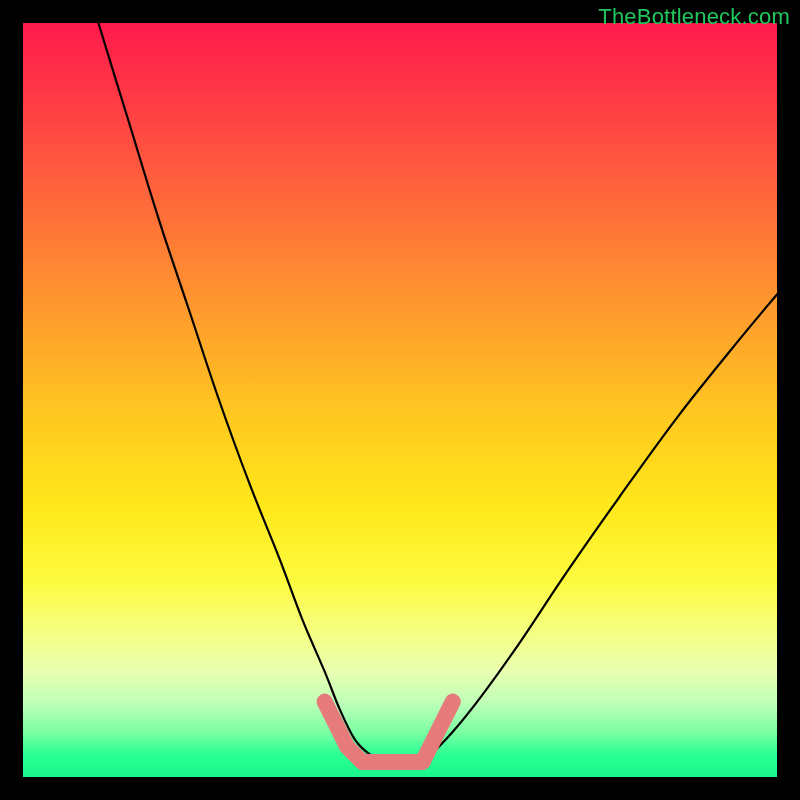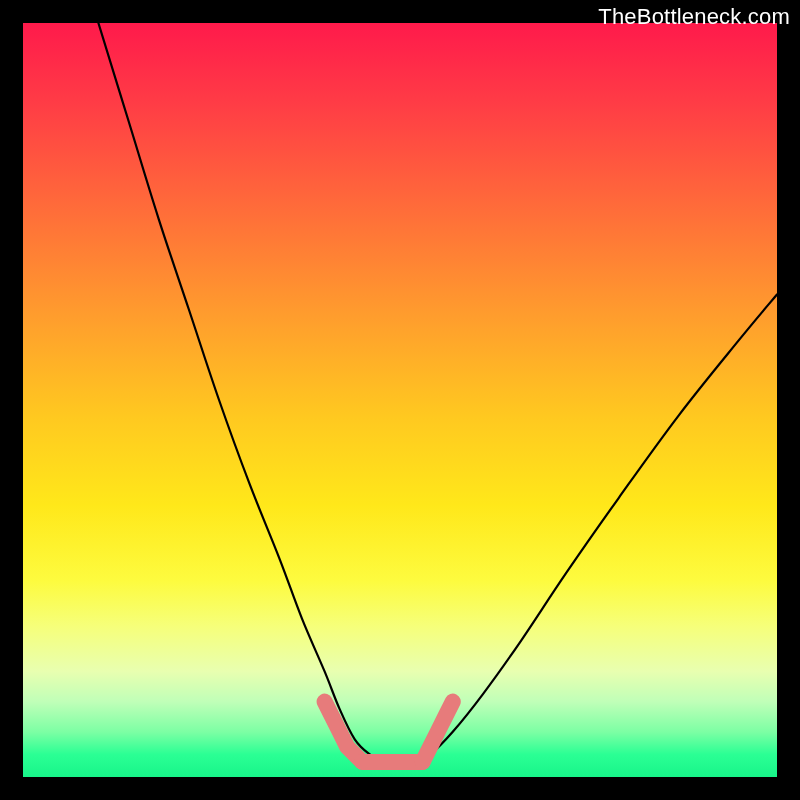--- a/index.html
+++ b/index.html
@@ -46,21 +46,21 @@
     left: 0;
     top: 0;
     width: 754px;
     height: 754px;
     display: block;
   }
   .watermark {
     position: absolute;
     top: 4px;
     right: 10px;
-    color: #ffffff;
+    color: #22c55e;
     font-size: 22px;
     font-weight: 500;
     letter-spacing: 0.2px;
     user-select: none;
   }
 </style>
 </head>
 <body>
 
 <div class="frame">

